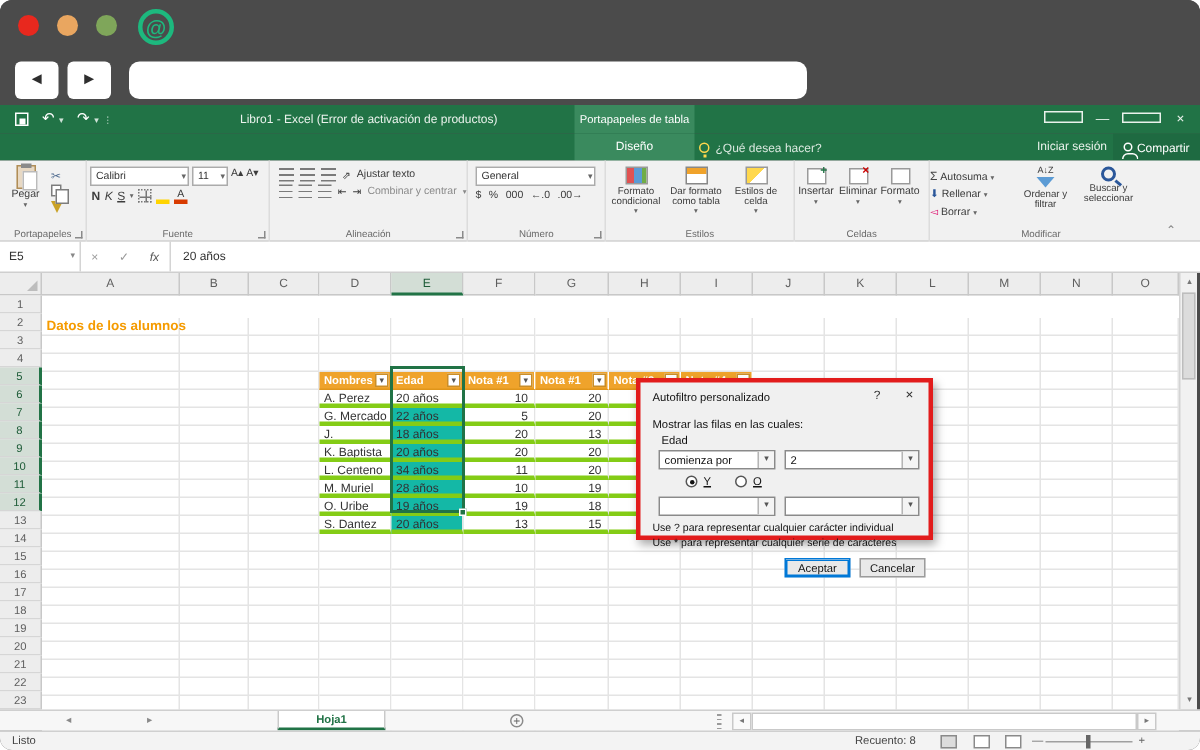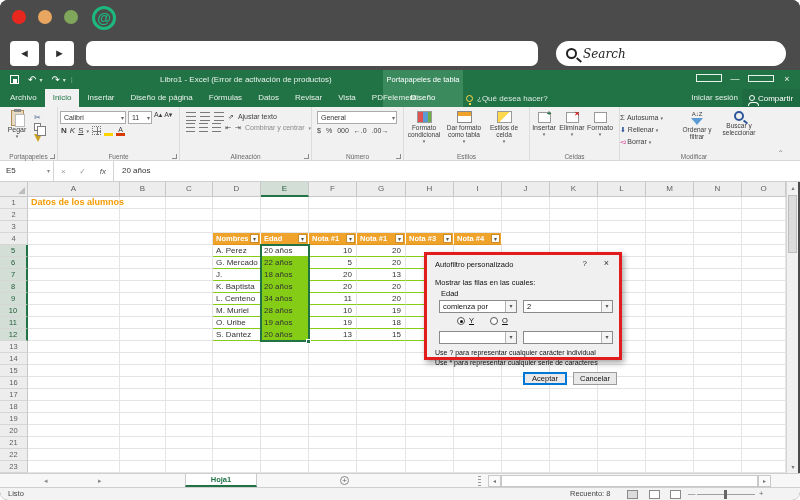--- a/index.html
+++ b/index.html
@@ -137,33 +137,33 @@
   .corner::after{content:"";position:absolute;right:2px;bottom:2px;width:0;height:0;
                  border-left:7px solid transparent;border-bottom:7px solid #bdbdbd;}
   #col-headers{position:absolute;left:28px;top:0;height:15px;display:flex;}
   .colh{height:15px;border-right:1px solid #c8c8c8;border-bottom:1px solid #c8c8c8;background:#ededed;
         font-size:8px;color:#5f5f5f;text-align:center;line-height:14px;}
   .colh.sel{background:#d3ded6;border-bottom:2px solid #217346;color:#1e5c38;}
   #row-headers{position:absolute;left:0;top:15px;width:28px;}
   .rowh{height:12px;border-right:1px solid #c8c8c8;border-bottom:1px solid #d6d6d6;background:#ededed;
         font-size:7.5px;color:#5f5f5f;text-align:center;line-height:11px;}
   .rowh.sel{background:#d3ded6;border-right:2px solid #217346;color:#1e5c38;}
-  #cells{position:absolute;left:28px;top:15px;}
+  #cells{position:absolute;left:28px;top:30px;}
   .grow{display:flex;height:12px;}
   .gcell{height:12px;border-right:1px solid #e4e4e4;border-bottom:1px solid #e4e4e4;background:#fff;
          font-size:8px;line-height:11px;color:#333;overflow:hidden;position:relative;}
   .sheet-title{position:absolute;left:3px;top:0;white-space:nowrap;font-weight:bold;font-size:9px;color:#f59b00;z-index:3;}
   .thead{background:#efa32b;border-right:1px solid #fff;border-bottom:1px solid #e0951a;
          color:#fff;font-weight:bold;font-size:7.5px;padding-left:3px;white-space:nowrap;}
   .thead .chip{position:absolute;right:1px;top:1px;width:9px;height:9px;background:#fff;border:1px solid #c98e2a;
                font-size:6px;line-height:8px;text-align:center;color:#555;font-weight:normal;}
-  .tcell{border-bottom:1px solid #84cc16;}
+  .tcell{border-bottom:3px solid #84cc16;}
   .tcell.tl{padding-left:3px;text-align:left;}
   .tcell.tr{padding-right:4px;text-align:right;}
-  .sel-col{background:#84cc16;}
+  .sel-col{background:#14b8a6;}
   .active-cell{background:#fff;}
   .sel-outline{position:absolute;left:260px;top:62px;width:50px;height:98px;border:2px solid #217346;z-index:4;pointer-events:none;}
   .fill-handle{position:absolute;left:306px;top:157px;width:5px;height:5px;background:#217346;border:1px solid #fff;z-index:5;}
   .vscroll{position:absolute;left:786px;top:0;width:12px;height:291px;background:#f1f1f1;border-left:1px solid #d4d4d4;}
   .vscroll .arr{position:absolute;left:0;width:12px;height:12px;font-size:6px;color:#777;text-align:center;line-height:12px;}
   .vscroll .thumb{position:absolute;left:1px;top:13px;width:9px;height:58px;background:#dcdcdc;border:1px solid #bdbdbd;}
 
   
   .sheetbar{position:absolute;left:0;top:473px;width:800px;height:14px;background:#f7f7f7;border-top:1px solid #cfcfcf;}
   .sheetbar .nav{position:absolute;top:0;font-size:7px;color:#8a8a8a;line-height:13px;}
@@ -228,24 +228,20 @@
     <div class="dot g"></div>
     <div class="logo">
       <span class="logo-ring">@</span>
     </div>
   </div>
 
   <div class="navbar">
     <div class="navbtn back">◄</div>
     <div class="navbtn fwd">►</div>
     <div class="addressbar"></div>
-    <div class="searchpill">
-      <span class="mag"></span>
-      <span class="search-txt">Search</span>
-    </div>
   </div>
 
   <div class="xl-title">
     <div class="qat">
       <span class="ic-save"></span>
       <span class="glyph">↶</span>
         <span class="mini">▾</span>
       <span class="glyph">↷</span>
         <span class="mini">▾</span>
       <span class="mini">⋮</span>
@@ -255,31 +251,20 @@
     <div class="winctl">
       <span><span class="ic-ribopt"></span></span>
       <span>—</span>
       <span><span class="ic-restore"></span></span>
       <span>×</span>
     </div>
   </div>
 
   <div class="tabrow">
     <div class="band"></div>
-    <div id="tab-strip">
-        <div class="rtab">Archivo</div>
-        <div class="rtab active">Inicio</div>
-        <div class="rtab">Insertar</div>
-        <div class="rtab">Diseño de página</div>
-        <div class="rtab">Fórmulas</div>
-        <div class="rtab">Datos</div>
-        <div class="rtab">Revisar</div>
-        <div class="rtab">Vista</div>
-        <div class="rtab">PDFelement</div>
-      </div>
     <div class="ctx-tab">Diseño</div>
     <div class="tellme">
       <span class="bulb"></span>
       <span>¿Qué desea hacer?</span>
     </div>
     <div class="signin">Iniciar sesión</div>
     <div class="share">
       <span class="person"></span>
       <span>Compartir</span>
     </div>

